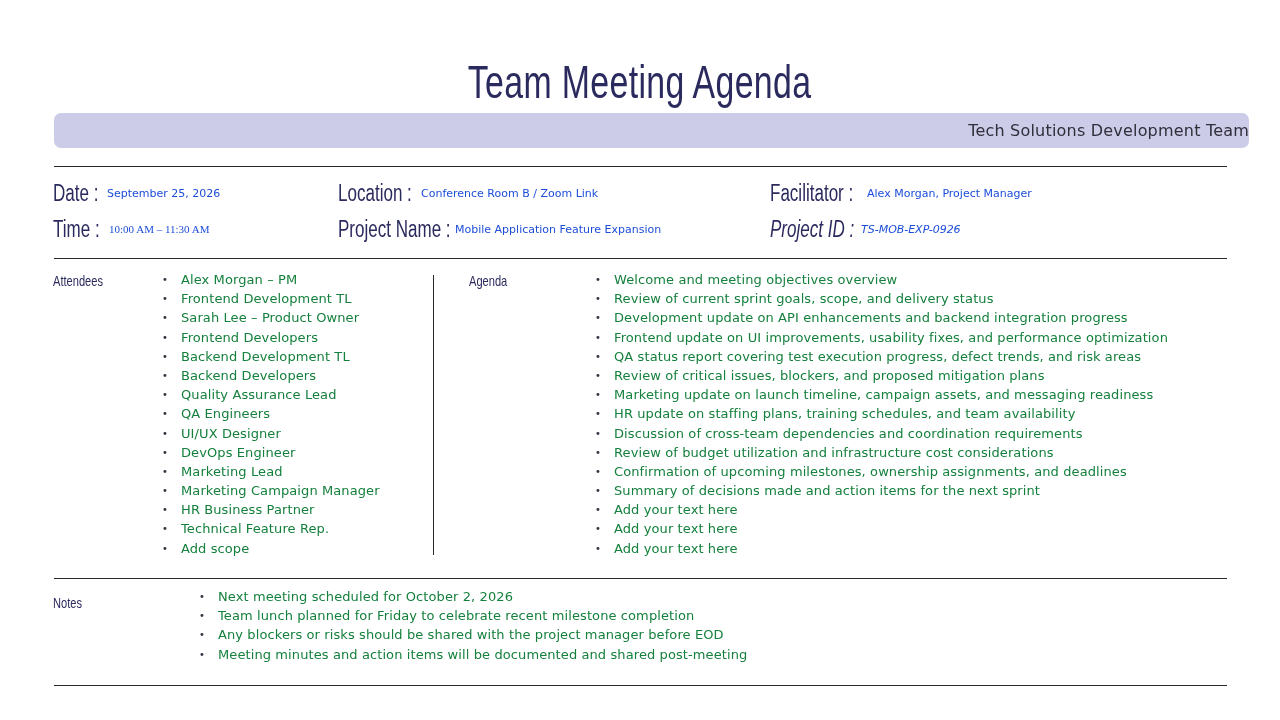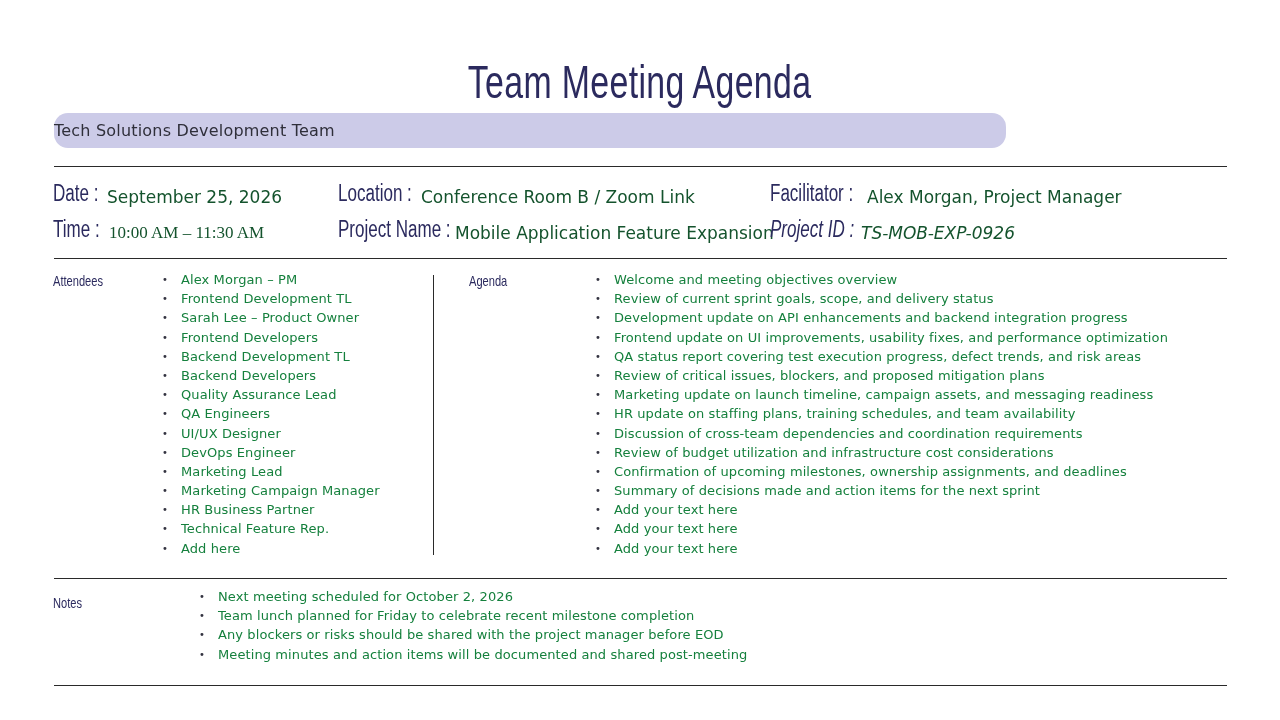--- a/index.html
+++ b/index.html
@@ -4,28 +4,28 @@
   <style>
     * { margin: 0; padding: 0; box-sizing: border-box; }
     html, body { width: 1280px; height: 720px; background: #ffffff; overflow: hidden; }
     body { position: relative; font-family: "DejaVu Sans", sans-serif; color: #2f2f3a; }
 
     .cond { font-family: "Liberation Sans", sans-serif; color: #2b2a5e; display: inline-block; transform-origin: left center; transform: scaleX(0.74); white-space: nowrap; }
 
     .title { position: absolute; top: 54px; left: 0; width: 1280px; text-align: center; }
     .title span { font-family: "Liberation Sans", sans-serif; color: #2b2a5e; font-size: 47px; display: inline-block; transform: scaleX(0.72); transform-origin: center; white-space: nowrap; letter-spacing: 0.5px; }
 
-    .banner { position: absolute; top: 113px; left: 54px; width: 952px; height: 35px; background: #cccbe8; border-radius: 14px; text-align: left; line-height: 35px; }
+    .banner { position: absolute; top: 113px; left: 54px; width: 1195px; height: 35px; background: #cccbe8; border-radius: 7px; text-align: right; line-height: 35px; }
     .banner span { font-family: "DejaVu Sans", sans-serif; font-size: 16px; color: #2f2f3a; letter-spacing: 0.2px; }
 
     .rule { position: absolute; left: 54px; width: 1173px; height: 1px; background: #2a2a2a; }
 
     .meta { position: absolute; white-space: nowrap; }
     .meta .lbl { font-size: 23px; }
-    .meta .val { font-size: 17px; color: #14532d; position: absolute; top: 7px; }
+    .meta .val { font-size: 11px; color: #1d4ed8; position: absolute; top: 7px; }
 
     .sec-label { position: absolute; font-size: 15px; }
 
     ul.blist { position: absolute; list-style: none; }
     ul.blist li { position: relative; font-size: 13px; height: 19.2px; line-height: 19.2px; white-space: nowrap; color: #15803d; padding-left: 19px; letter-spacing: 0.1px; }
     ul.blist li::before { content: "•"; position: absolute; left: 0; top: 0; font-size: 10px; color: #333340; }
 
     .vdiv { position: absolute; left: 433px; top: 275px; width: 1px; height: 280px; background: #2a2a2a; }
   </style>
 </head>
@@ -80,21 +80,21 @@
   <li>Backend Development TL</li>
   <li>Backend Developers</li>
   <li>Quality Assurance Lead</li>
   <li>QA Engineers</li>
   <li>UI/UX Designer</li>
   <li>DevOps Engineer</li>
   <li>Marketing Lead</li>
   <li>Marketing Campaign Manager</li>
   <li>HR Business Partner</li>
   <li>Technical Feature Rep.</li>
-  <li>Add here</li>
+  <li>Add scope</li>
 </ul>
 
 <div class="vdiv"></div>
 
 <div class="sec-label" style="left:469px; top:272px;">
   <span class="cond">Agenda</span>
 </div>
 <ul class="blist" style="left:595px; top:270px;">
   <li>Welcome and meeting objectives overview</li>
   <li>Review of current sprint goals, scope, and delivery status</li>

